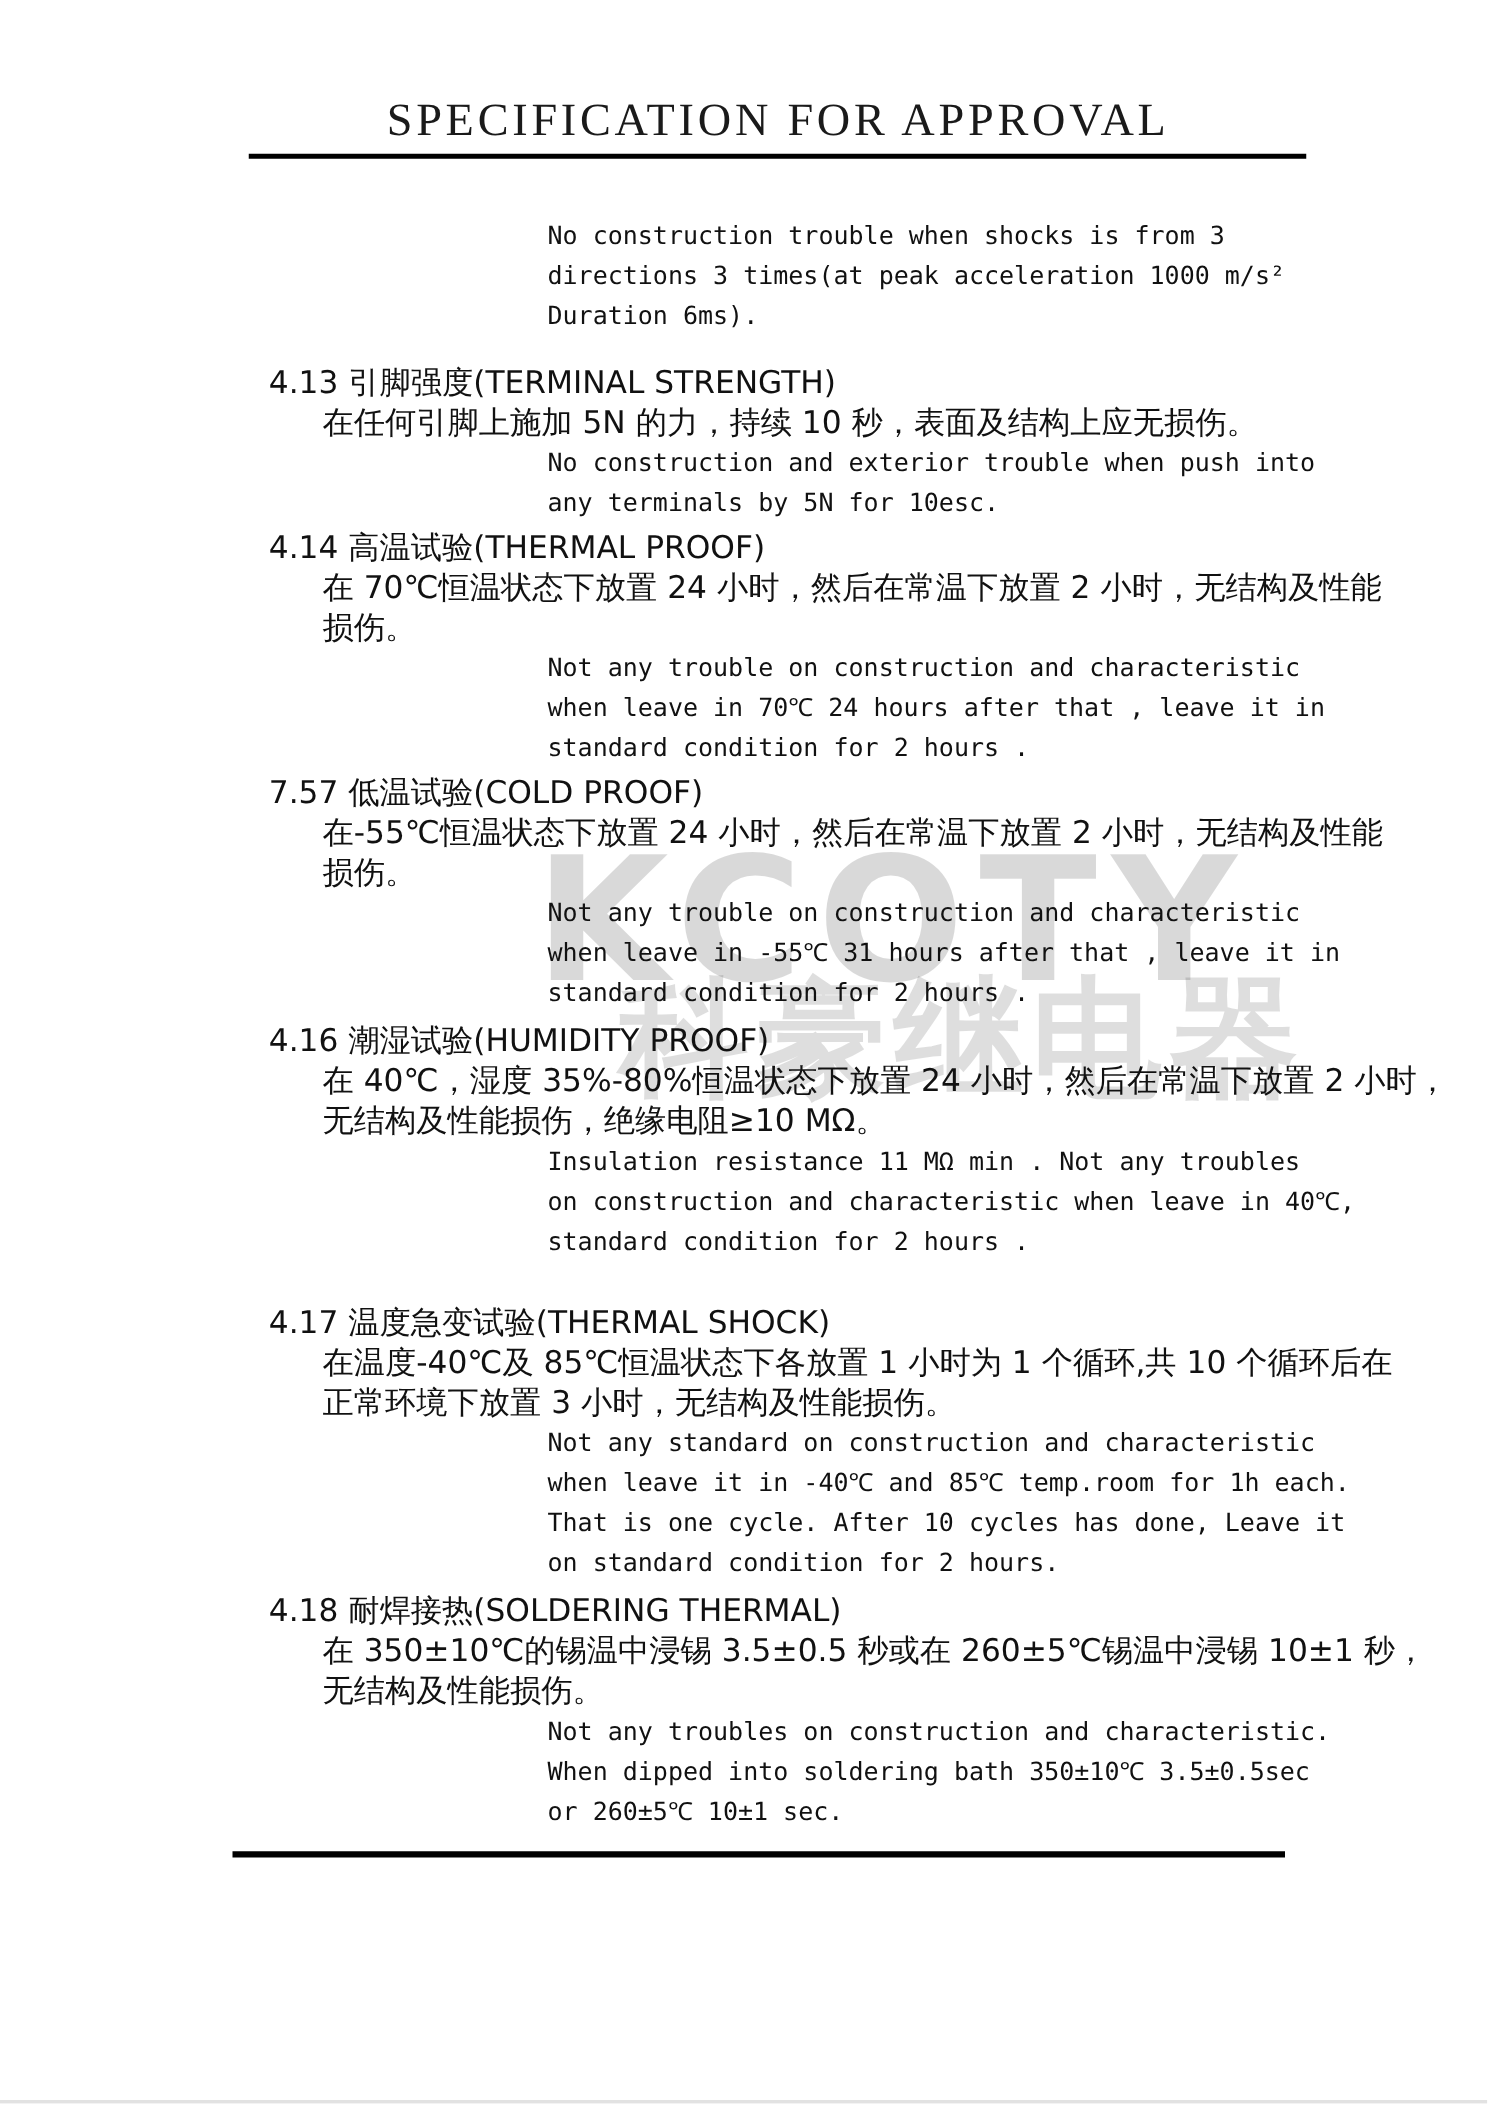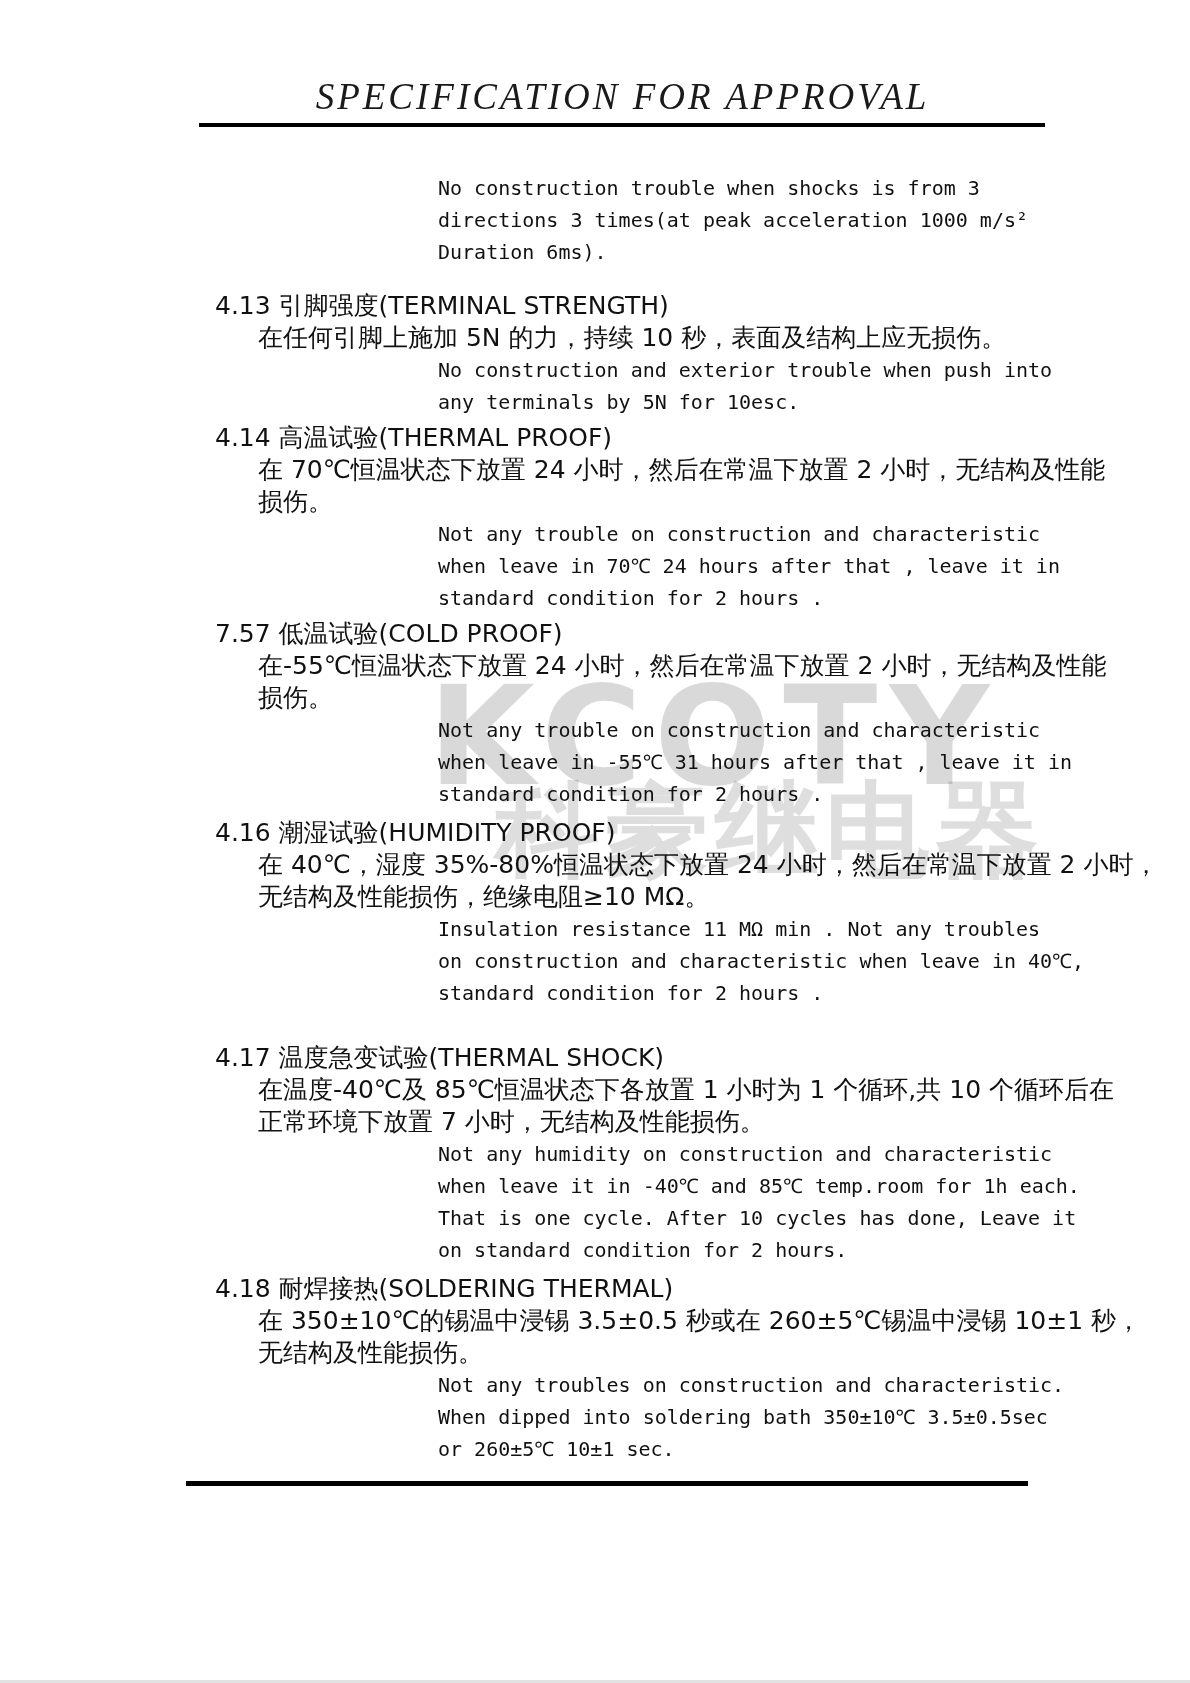--- a/index.html
+++ b/index.html
@@ -27,21 +27,20 @@
   }
   
   .title{
     position:absolute;left:200px;top:76px;width:845px;margin:0;
     text-align:center;
     font-family:"Liberation Serif","DejaVu Serif",serif;
     font-weight:normal;
     font-size:37px;line-height:42px;letter-spacing:3px;
     color:#1a1a1a;
     z-index:1;
-    font-style:italic;
   }
   .rule{position:absolute;background:#000000;z-index:1;}
   .rule-top{left:199px;top:123px;width:846px;height:4px;}
   .rule-bottom{left:186px;top:1481px;width:842px;height:5px;}
   
   .block{position:absolute;left:0;width:1127px;z-index:1;}
   .heading{
     margin-left:215px;
     font-size:25px;line-height:32px;
     white-space:nowrap;
@@ -109,22 +108,22 @@
     <div class="zh">在 40℃，湿度 35%-80%恒温状态下放置 24 小时，然后在常温下放置 2 小时，</div>
     <div class="zh">无结构及性能损伤，绝缘电阻≥10 MΩ。</div>
     <div class="en">Insulation resistance 11 MΩ min . Not any troubles</div>
     <div class="en">on construction and characteristic when leave in 40℃,</div>
     <div class="en">standard condition for 2 hours .</div>
   </div>
 
   <div class="block" style="top:1024px">
     <div class="heading">4.17 温度急变试验(THERMAL SHOCK)</div>
     <div class="zh">在温度-40℃及 85℃恒温状态下各放置 1 小时为 1 个循环,共 10 个循环后在</div>
-    <div class="zh">正常环境下放置 7 小时，无结构及性能损伤。</div>
-    <div class="en">Not any humidity on construction and characteristic</div>
+    <div class="zh">正常环境下放置 3 小时，无结构及性能损伤。</div>
+    <div class="en">Not any standard on construction and characteristic</div>
     <div class="en">when leave it in -40℃ and 85℃ temp.room for 1h each.</div>
     <div class="en">That is one cycle. After 10 cycles has done, Leave it</div>
     <div class="en">on standard condition for 2 hours.</div>
   </div>
 
   <div class="block" style="top:1255px">
     <div class="heading">4.18 耐焊接热(SOLDERING THERMAL)</div>
     <div class="zh">在 350±10℃的锡温中浸锡 3.5±0.5 秒或在 260±5℃锡温中浸锡 10±1 秒，</div>
     <div class="zh">无结构及性能损伤。</div>
     <div class="en">Not any troubles on construction and characteristic.</div>

